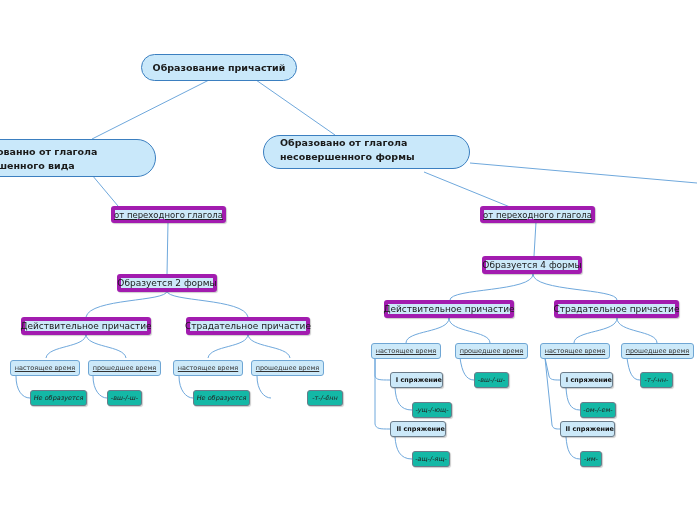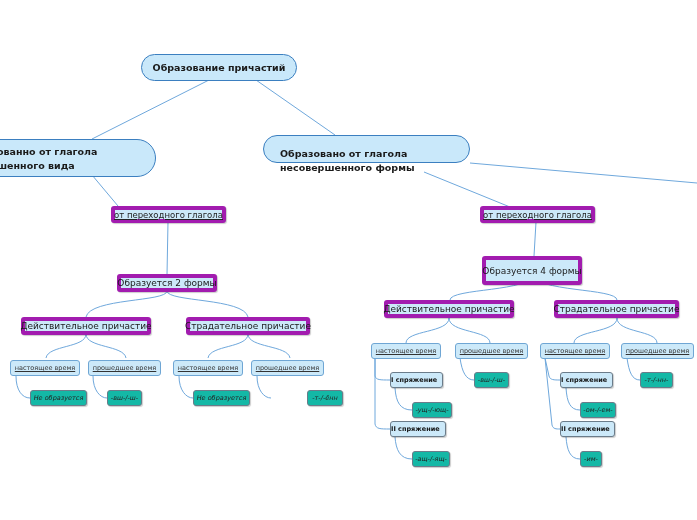--- a/index.html
+++ b/index.html
@@ -57,21 +57,21 @@
       justify-content: center;
       font-size: 6.5px;
       font-style: italic;
       color: #222;
     }
     .conj {
       border-radius: 3px;
       border: 1px solid #6b7c8a;
       background: #cce9f9;
       box-shadow: 1px 1px 1px rgba(0,0,0,0.2);
-      justify-content: flex-start;
+      justify-content: flex-end;
       font-size: 6.5px;
       font-weight: bold;
       color: #111;
     }
   </style>
 </head>
 <body>
 
 <svg class="links">
 
@@ -117,21 +117,21 @@
 
 <div class="node pill center" style="left:141px; top:54px; width:156px; height:27px;">
   <span>Образование причастий</span>
 </div>
 
 <div class="node pill big" style="left:-40px; top:139px; width:196px; height:38px; padding-left:36px; display:block; padding-top:5px;">
   <div>ованно от глагола</div>
   <div>шенного вида</div>
 </div>
 
-<div class="node pill big" style="left:263px; top:135px; width:207px; height:28px; padding-left:16px; display:block; padding-top:11px;">
+<div class="node pill big" style="left:263px; top:135px; width:207px; height:34px; padding-left:16px; display:block; padding-top:0;">
   <div>Образовано от глагола</div>
   <div>несовершенного формы</div>
 </div>
 
 <div class="node box link" style="left:111px; top:206px; width:115px; height:17px;">
   <span>от переходного глагола</span>
 </div>
 <div class="node box mid" style="left:117px; top:274px; width:100px; height:18px;">
   <span>Образуется 2 формы</span>
 </div>
@@ -164,21 +164,21 @@
 <div class="node tiny" style="left:193px; top:390px; width:57px; height:16px;">
   <span>Не образуется</span>
 </div>
 <div class="node tiny" style="left:271px; top:390px; width:36px; height:16px;margin-left:36px;">
   <span>-т-/-ённ</span>
 </div>
 
 <div class="node box link" style="left:480px; top:206px; width:115px; height:17px;">
   <span>от переходного глагола</span>
 </div>
-<div class="node box mid" style="left:482px; top:256px; width:100px; height:29px;text-align:center;">
+<div class="node box mid" style="left:482px; top:256px; width:100px; height:18px;text-align:center;">
   <span>Образуется 4 формы</span>
 </div>
 <div class="node box mid" style="left:384px; top:300px; width:130px; height:18px;">
   <span>Действительное причастие</span>
 </div>
 <div class="node box mid" style="left:554px; top:300px; width:125px; height:18px;">
   <span>Страдательное причастие</span>
 </div>
 
 <div class="node small" style="left:371px; top:343px; width:70px; height:16px;">

